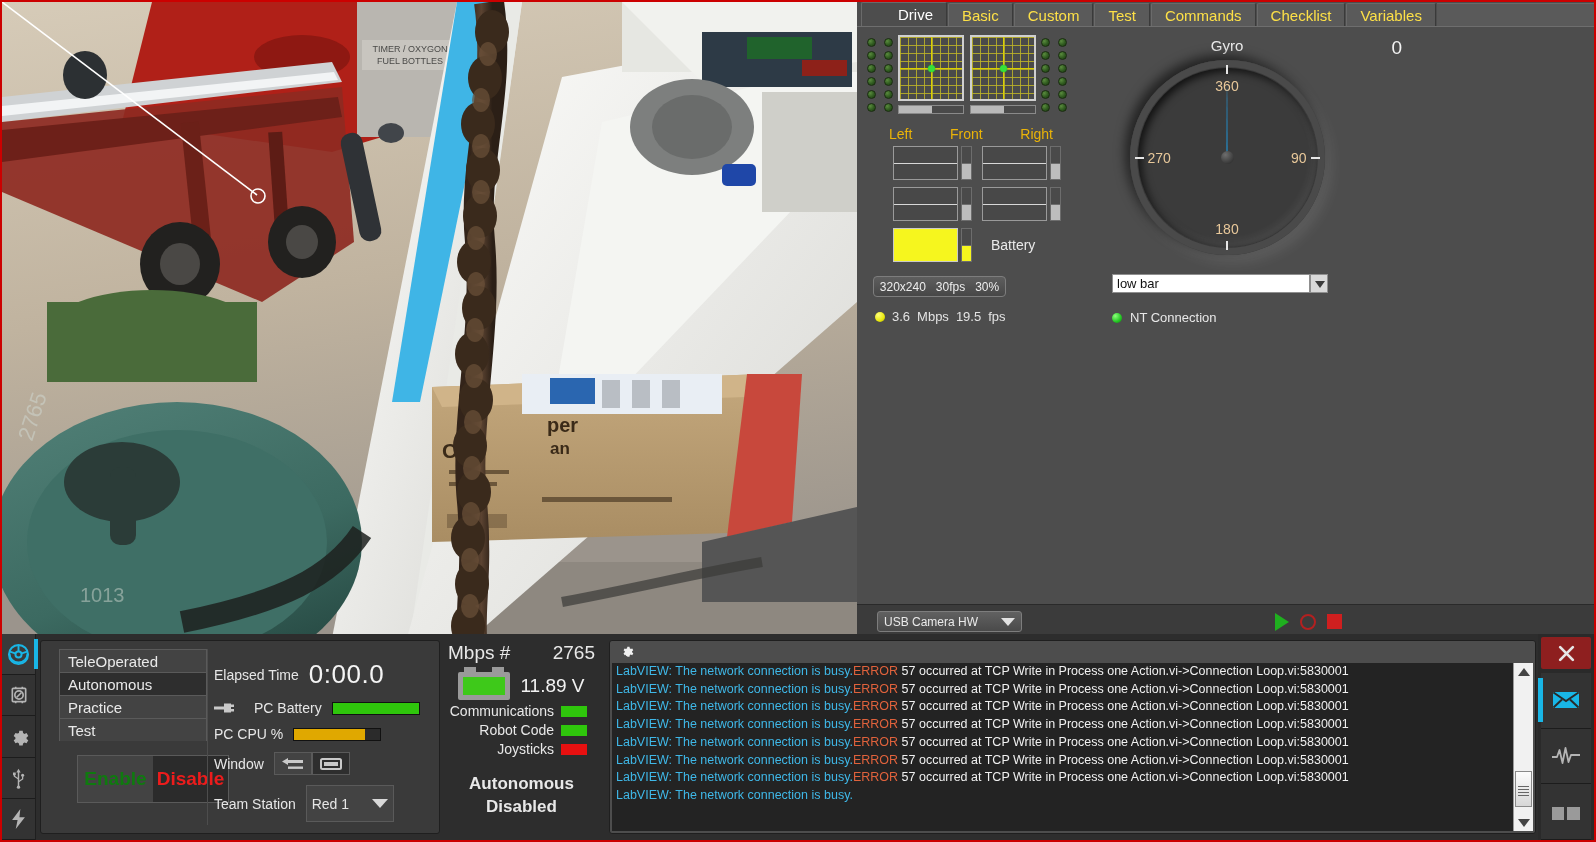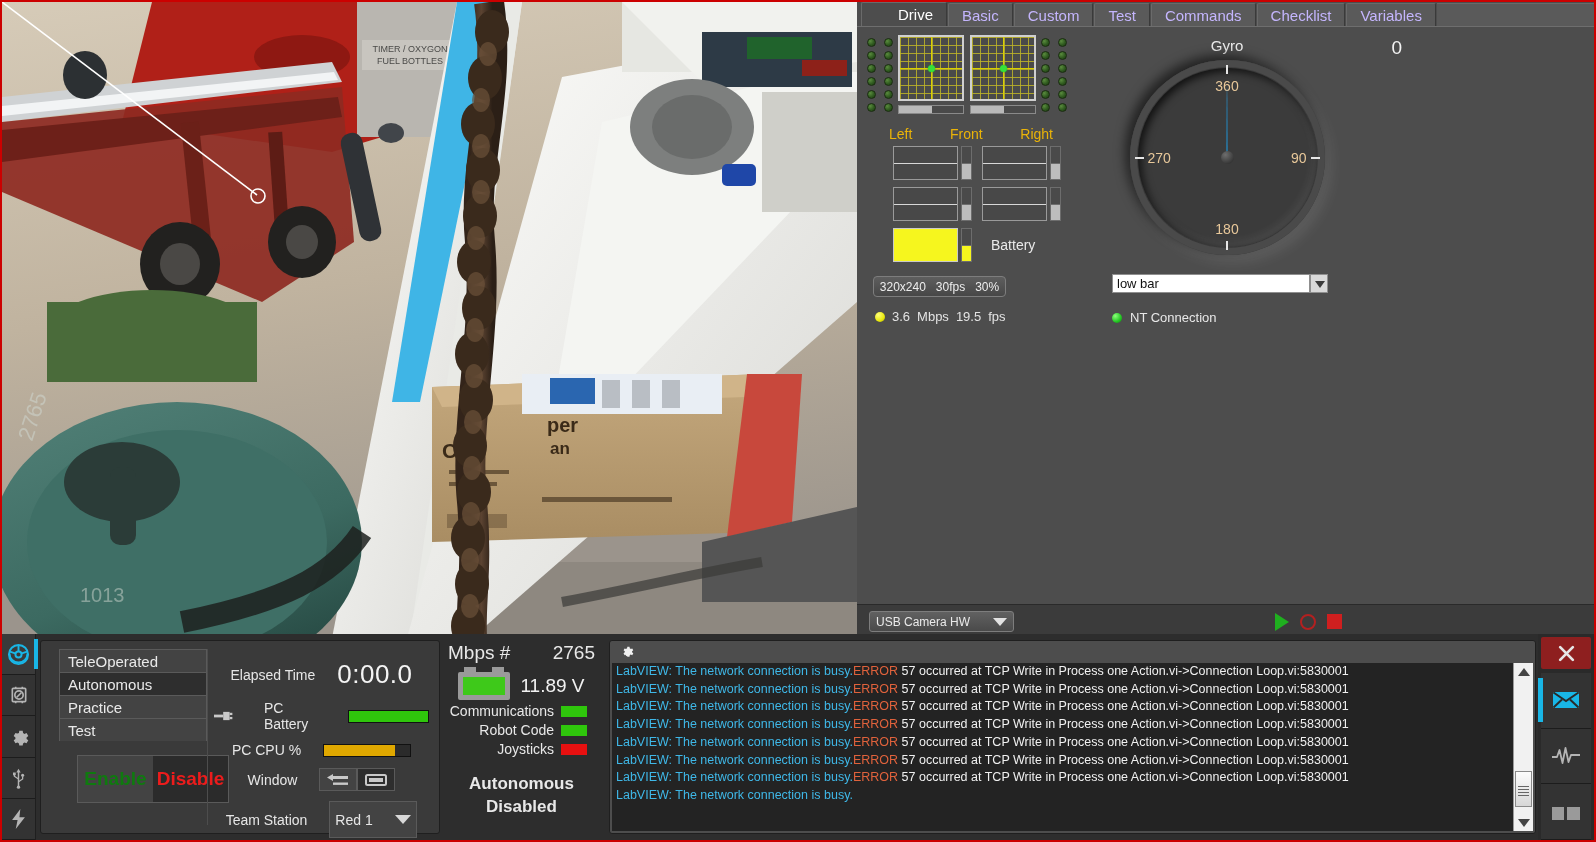--- a/index.html
+++ b/index.html
@@ -19,21 +19,21 @@
   .camera{ width:855px; height:636px; position:relative; overflow:hidden; background:#6b6257; }
   .cam-canvas{ position:absolute; inset:0; }
 
   .ovl-line{ position:absolute; left:0; top:0; width:100%; height:100%; pointer-events:none; }
 
   
   .dash{ flex:1; background:#4d4d4d; position:relative; }
 
   .tabs{ height:24px; background:#4d4d4d; display:flex; align-items:flex-end;
          padding-left:4px; position:relative; }
-  .tab{ height:23px; line-height:23px; padding:0 13px; font-size:15px; color:#c4b5fd;
+  .tab{ height:23px; line-height:23px; padding:0 13px; font-size:15px; color:#fde047;
         background:#5a5a5a; border-right:1px solid #3a3a3a; border-top:1px solid #6a6a6a;
         border-left:1px solid #6a6a6a; border-radius:2px 2px 0 0; margin-right:1px; cursor:pointer; }
   .tab.active{ background:#4d4d4d; border-bottom:none; color:#ffffff; height:24px; line-height:24px;padding-left:36px; }
   .tabs-filler{ flex:1; height:23px; background:#5a5a5a; border-top:1px solid #6a6a6a; }
 
   .dash-body{ position:absolute; left:0; top:24px; right:0; bottom:34px; background:#4d4d4d;
               border-top:1px solid #6e6e6e; }
 
   
   .js-wrap{ position:absolute; left:8px; top:8px; }
@@ -112,21 +112,21 @@
              display:flex; align-items:center; }
   .nt-drop{ position:absolute; left:453px; top:247px; width:18px; height:19px; background:#d9d9d9;
             border:1px solid #8f8f8f; }
   .nt-drop i{ position:absolute; left:4px; top:6px; width:0;height:0;
               border-left:5px solid transparent; border-right:5px solid transparent; border-top:7px solid #3a3a3a; }
   .nt-stat{ position:absolute; left:255px; top:283px; display:flex; align-items:center; gap:8px; font-size:13px; }
 
   
   .dash-foot{ position:absolute; left:0; right:0; bottom:0; height:34px; background:#3b3b3b;
               border-top:1px solid #2a2a2a; display:flex; align-items:center; }
-  .cam-sel{ margin-left:12px; width:145px; height:21px; border-radius:3px;
+  .cam-sel{ margin-left:20px; width:145px; height:21px; border-radius:3px;
             background:linear-gradient(#616161,#4a4a4a); border:1px solid #7d7d7d;
             display:flex; align-items:center; padding:0 6px; font-size:12px; color:#eaeaea; }
   .cam-sel .arrow{ margin-left:auto; width:0;height:0;border-left:7px solid transparent;
                    border-right:7px solid transparent; border-top:8px solid #e2e2e2; }
   .rec-btns{ margin-left:auto; margin-right:252px; display:flex; align-items:center; gap:11px; }
   .ic-play{ width:0;height:0;border-top:9px solid transparent;border-bottom:9px solid transparent;
             border-left:14px solid transparent; position:relative; }
   .ic-play::after{ content:""; position:absolute; left:-14px; top:-9px; width:0;height:0;
             border-top:9px solid transparent;border-bottom:9px solid transparent;border-left:14px solid #1faf1f; }
   .ic-circle{ width:16px;height:16px;border-radius:50%; border:2px solid #b32020; }
@@ -148,21 +148,21 @@
   .mode{ height:23px; line-height:23px; font-size:15px; color:#e9e9e9; padding-left:8px;
          background:#434343; border:1px solid #5a5a5a; border-bottom:none; }
   .mode:last-of-type{ border-bottom:1px solid #5a5a5a; }
   .mode.sel{ background:#2e2e2e; }
   .endis{ display:flex; margin:14px 0 0 18px; width:152px; height:48px; border:1px solid #5a5a5a; }
   .endis div{ flex:1; display:flex; align-items:center; justify-content:center; font-size:19px; font-weight:bold; }
   .en{ background:#434343; color:#0f7a0f; }
   .dis{ background:#2b2b2b; color:#ec1c1c; }
 
   .stats{ flex:1; padding:10px 10px 0 6px; border-left:1px solid #4d4d4d; margin:8px 0 8px 0;}
-  .srow{ display:flex; align-items:center; justify-content:center; gap:22px; margin-bottom:10px; font-size:14px; color:#e6e6e6; }
+  .srow{ display:flex; align-items:center; justify-content:flex-start; gap:10px; margin-bottom:10px; font-size:14px; color:#e6e6e6; }
   .elapsed{ font-size:26px; color:#f4f4f4; letter-spacing:.5px; }
   .pbar{ width:88px; height:13px; background:#2b2b2b; border:1px solid #111; }
   .pbar i{ display:block; height:100%; }
   .plug{ margin-right:4px; }
   .winbtns{ display:flex; }
   .winbtn{ width:38px; height:23px; display:flex; align-items:center; justify-content:center;
            background:#434343; border:1px solid #5a5a5a; }
   .winbtn.dark{ background:#2e2e2e; }
   .station{ width:88px; height:37px; background:#434343; border:1px solid #5a5a5a;
             display:flex; align-items:center; padding:0 5px; font-size:14px; }

